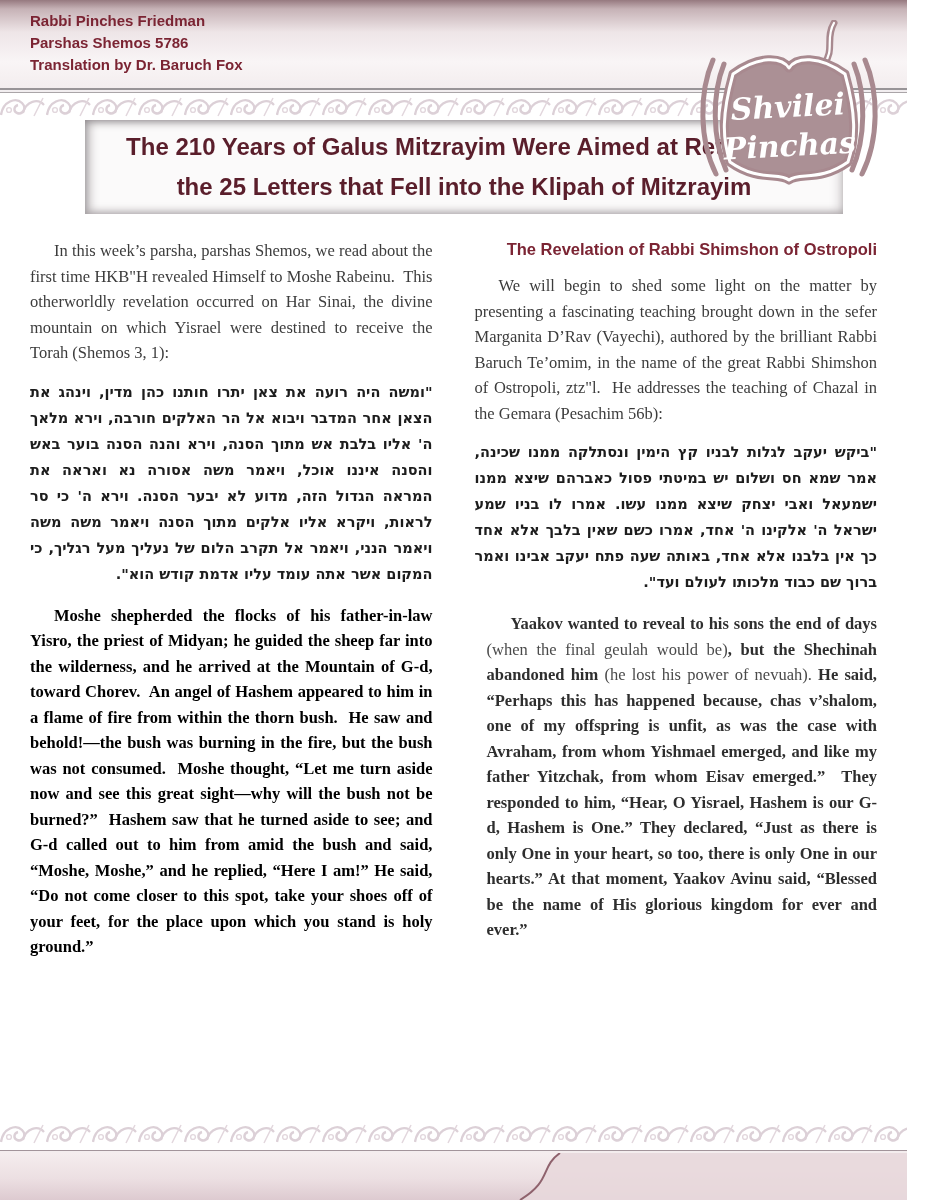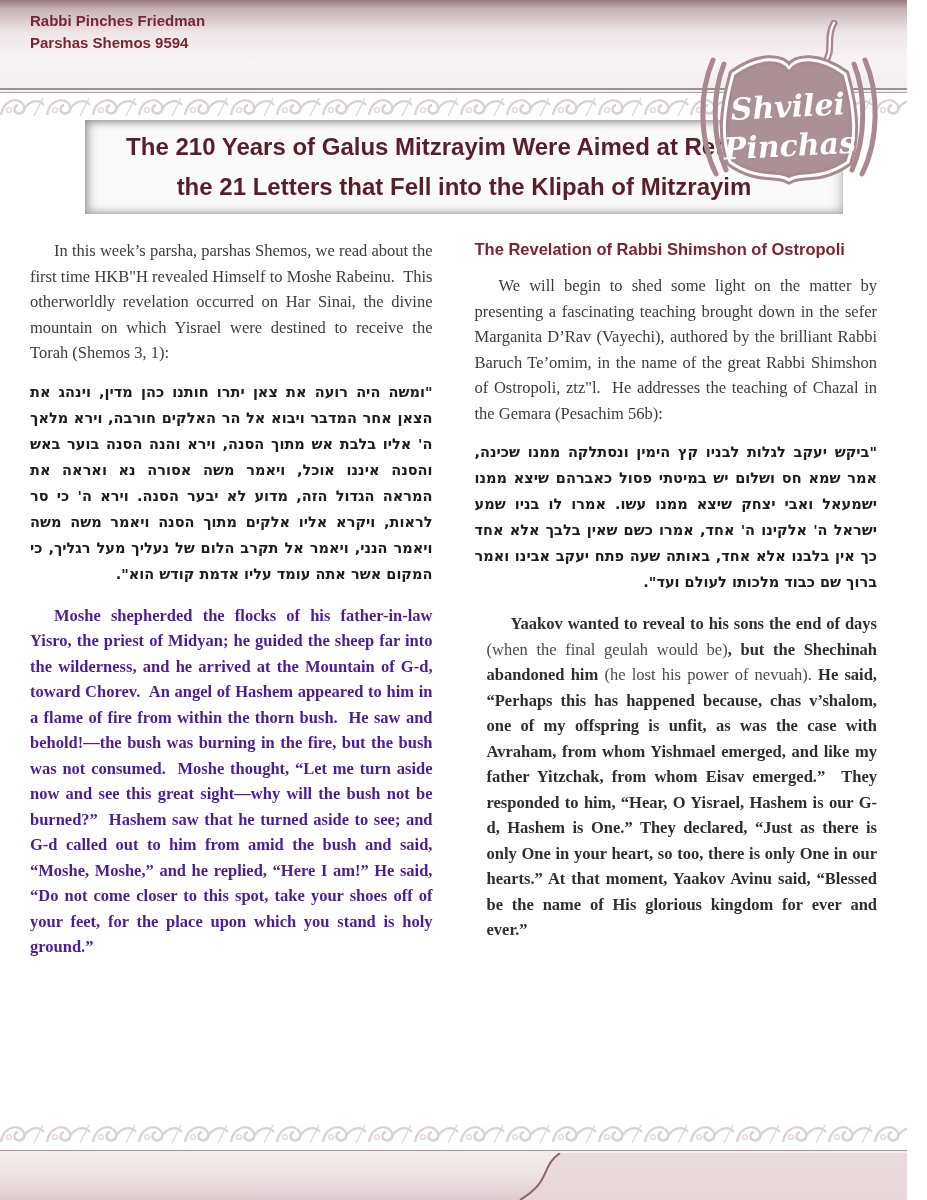--- a/index.html
+++ b/index.html
@@ -29,25 +29,25 @@
     box-shadow:inset 0 7px 9px -5px #8f8a8d, inset 0 -7px 9px -5px #aaa4a7,
                inset 10px 0 12px -8px #8f8a8d, inset -10px 0 12px -8px #c8c3c5;}
   .title-line{font-family:"Liberation Sans",sans-serif;font-weight:bold;
     font-size:24px;line-height:40px;color:#5a1e2b;text-align:center;white-space:nowrap;}
 
   
   .columns{display:flex;gap:42px;padding:24px 30px 0 30px;height:752px;overflow:hidden;}
   .col{flex:1;min-width:0;}
   .para{margin:0 0 13px 0;font-size:16.5px;line-height:25.5px;text-align:justify;
         text-indent:24px;white-space:pre-wrap;color:#3c3c3c;}
-  .para-bold{font-weight:bold;color:#4c1d95;}
+  .para-bold{font-weight:bold;color:#000000;}
   .hebrew{direction:rtl;unicode-bidi:embed;margin:6px 0 16px 0;
     font-family:"DejaVu Sans",sans-serif;font-weight:bold;font-size:14.5px;
     line-height:26px;text-align:justify;color:#1d1d1d;}
-  .section-heading{margin:2px 0 14px 0;text-align:left;
+  .section-heading{margin:2px 0 14px 0;text-align:right;
     font-family:"Liberation Sans",sans-serif;font-weight:bold;font-size:16.5px;
     color:#7b2433;}
   .runs{margin:0 0 13px 12px;font-size:16.5px;line-height:25.5px;text-align:justify;
         text-indent:24px;white-space:pre-wrap;color:#4a4a4a;}
   .runs .b{font-weight:bold;color:#2e2e2e;}
 
   
   .footer{position:absolute;left:0;bottom:0;width:927px;}
   .footer-ornament{display:block;}
   .footer-rule-a{height:1px;background:#a2949a;}
@@ -60,21 +60,22 @@
     color:#7b2433;margin-top:44px;}
 </style>
 </head>
 <body>
 
 <div class="page">
 
   <div class="top-band"></div>
   <div class="header-info">
     <div>Rabbi Pinches Friedman</div>
-    <div>Parshas Shemos 9594</div>
+    <div>Parshas Shemos 5786</div>
+    <div>Translation by Dr. Baruch Fox</div>
   </div>
   <div class="top-rules">
     <div class="rule-a"></div>
       <div class="rule-gap"></div>
       <div class="rule-b"></div>
   </div>
 
   <div class="ornament-wrap">
     <svg width="927" height="30" viewBox="0 0 927 30">
       <defs>
@@ -102,21 +103,21 @@
     <g>
       <path d="M50 54 C76 35 99 37 106 48 C113 37 136 35 162 54 C173 94 173 118 165 142 C137 162 116 152 106 160 C96 152 75 162 47 142 C39 118 39 94 50 54 Z" fill="#ab9095" stroke="#a8898f" stroke-width="9" stroke-linejoin="round"></path>
       <path d="M50 54 C76 35 99 37 106 48 C113 37 136 35 162 54 C173 94 173 118 165 142 C137 162 116 152 106 160 C96 152 75 162 47 142 C39 118 39 94 50 54 Z" fill="none" stroke="#ffffff" stroke-width="3" stroke-linejoin="round"></path>
     </g>
     <text x="106" y="97" text-anchor="middle" fill="#ffffff" font-family="DejaVu Serif, serif" font-size="30" font-style="italic" font-weight="bold" transform="rotate(-3 106 110)">Shvilei</text>
     <text x="106" y="136" text-anchor="middle" fill="#ffffff" font-family="DejaVu Serif, serif" font-size="30" font-style="italic" font-weight="bold" transform="rotate(-3 106 110)">Pinchas</text>
   </svg>
 
   <div class="title-banner">
     <div class="title-line">The 210 Years of Galus Mitzrayim Were Aimed at Retrieving</div>
-    <div class="title-line">the 21 Letters that Fell into the Klipah of Mitzrayim</div>
+    <div class="title-line">the 25 Letters that Fell into the Klipah of Mitzrayim</div>
   </div>
 
   <div class="columns">
     <div class="col">
       <p class="para">In this week’s parsha, parshas Shemos, we read about the first time HKB"H revealed Himself to Moshe Rabeinu.  This otherworldly revelation occurred on Har Sinai, the divine mountain on which Yisrael were destined to receive the Torah (Shemos 3, 1):</p>
       <p class="hebrew">"ומשה היה רועה את צאן יתרו חותנו כהן מדין, וינהג את הצאן אחר המדבר ויבוא אל הר האלקים חורבה, וירא מלאך ה' אליו בלבת אש מתוך הסנה, וירא והנה הסנה בוער באש והסנה איננו אוכל, ויאמר משה אסורה נא ואראה את המראה הגדול הזה, מדוע לא יבער הסנה. וירא ה' כי סר לראות, ויקרא אליו אלקים מתוך הסנה ויאמר משה משה ויאמר הנני, ויאמר אל תקרב הלום של נעליך מעל רגליך, כי המקום אשר אתה עומד עליו אדמת קודש הוא".</p>
       <p class="para para-bold">Moshe shepherded the flocks of his father-in-law Yisro, the priest of Midyan; he guided the sheep far into the wilderness, and he arrived at the Mountain of G-d, toward Chorev.  An angel of Hashem appeared to him in a flame of fire from within the thorn bush.  He saw and behold!—the bush was burning in the fire, but the bush was not consumed.  Moshe thought, “Let me turn aside now and see this great sight—why will the bush not be burned?”  Hashem saw that he turned aside to see; and G-d called out to him from amid the bush and said, “Moshe, Moshe,” and he replied, “Here I am!” He said, “Do not come closer to this spot, take your shoes off of your feet, for the place upon which you stand is holy ground.”</p>
     </div>
     <div class="col">
       <h2 class="section-heading">The Revelation of Rabbi Shimshon of Ostropoli</h2>

